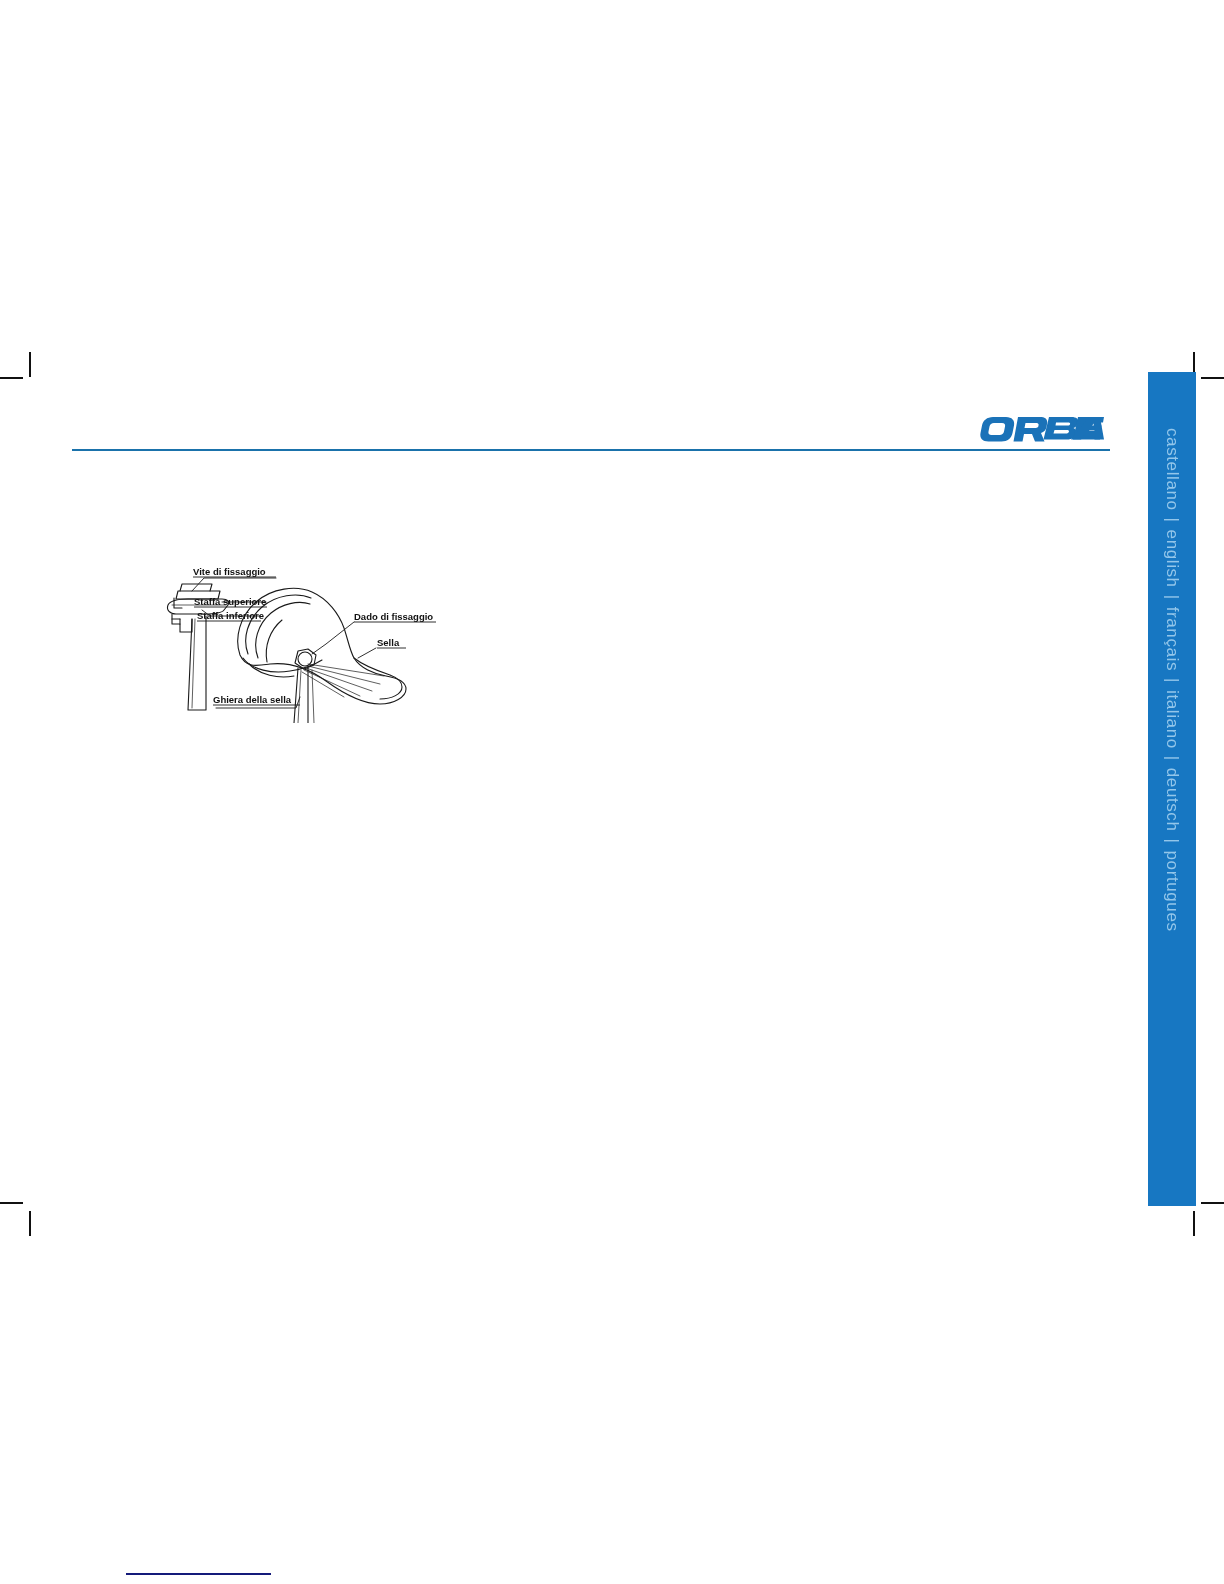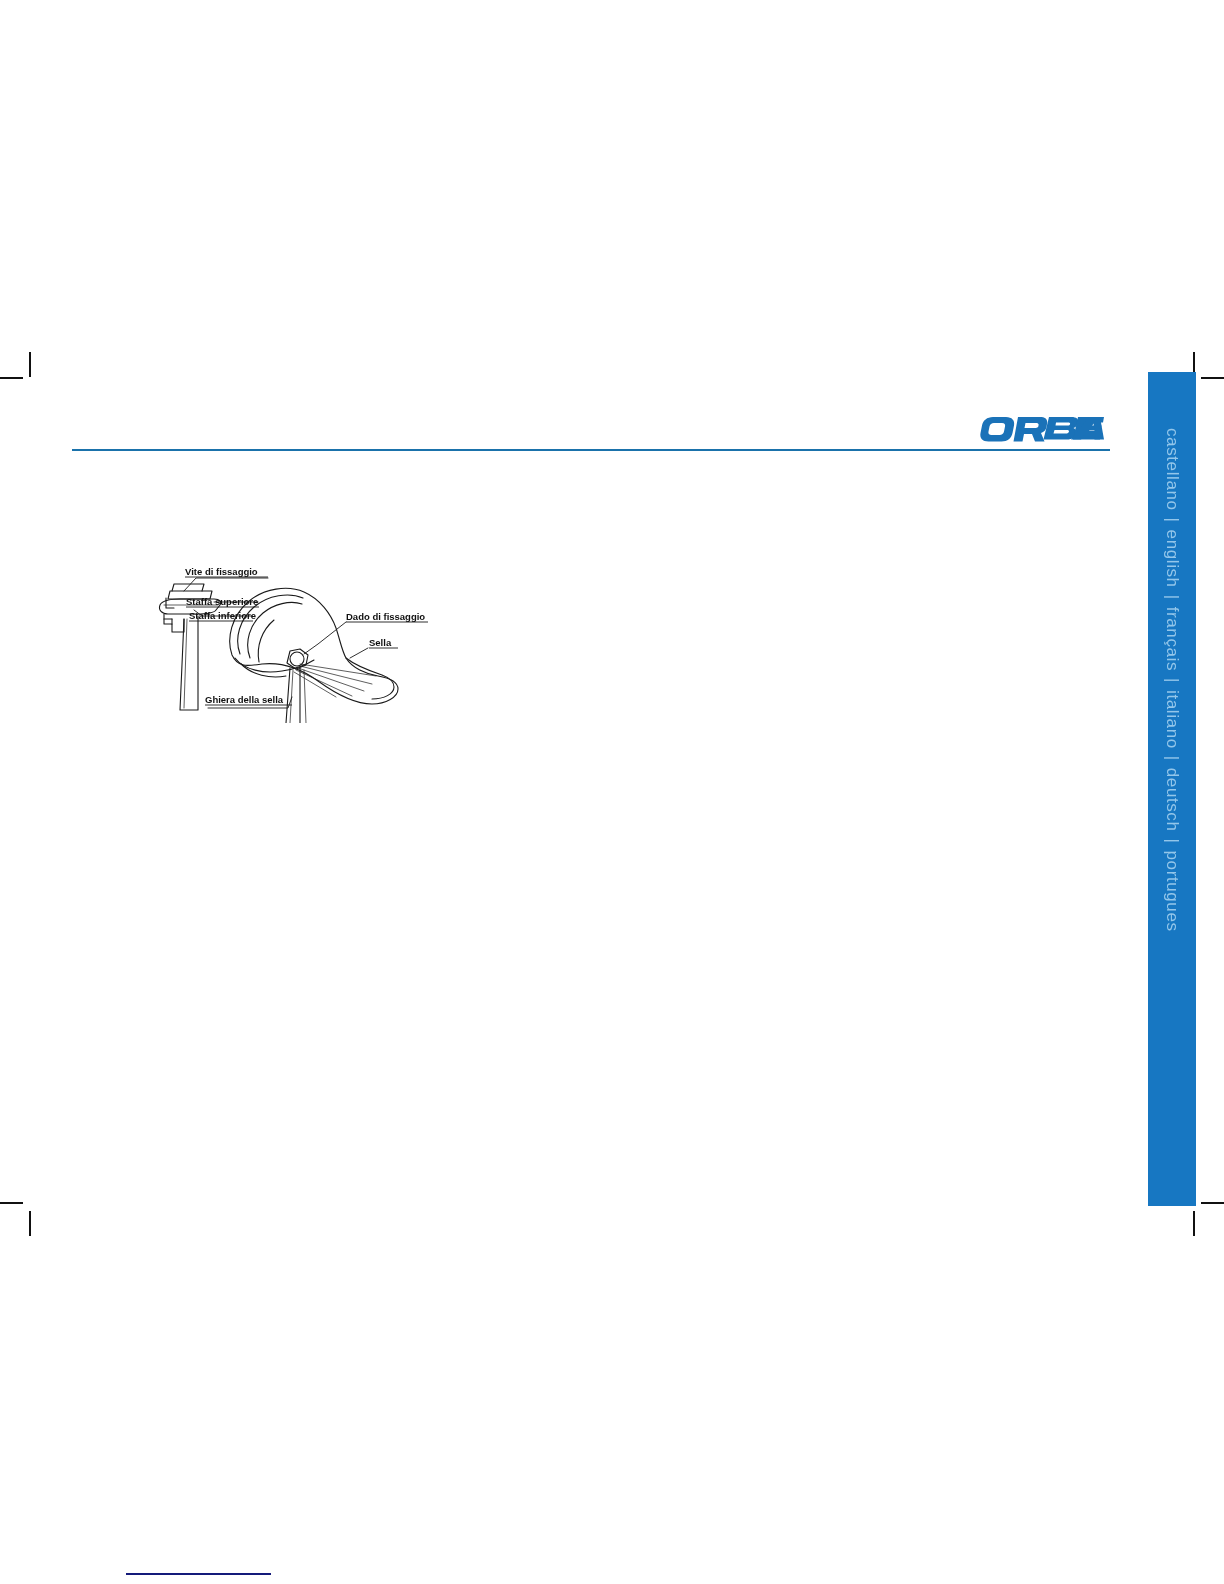--- a/index.html
+++ b/index.html
@@ -77,21 +77,21 @@
     font-size: 17px;
     font-weight: 400;
     letter-spacing: 0.6px;
   }
   .lang-item { color: #93c6ea; }
   .lang-sep  { color: #93c6ea; padding: 0 7px; }
 
   
   .figure {
     position: absolute;
-    left: 140px;
+    left: 148px;
     top: 558px;
     width: 330px;
     height: 165px;
   }
   .figure svg { display: block; }
 
   
   .footer-rule {
     position: absolute;
     left: 126px;

